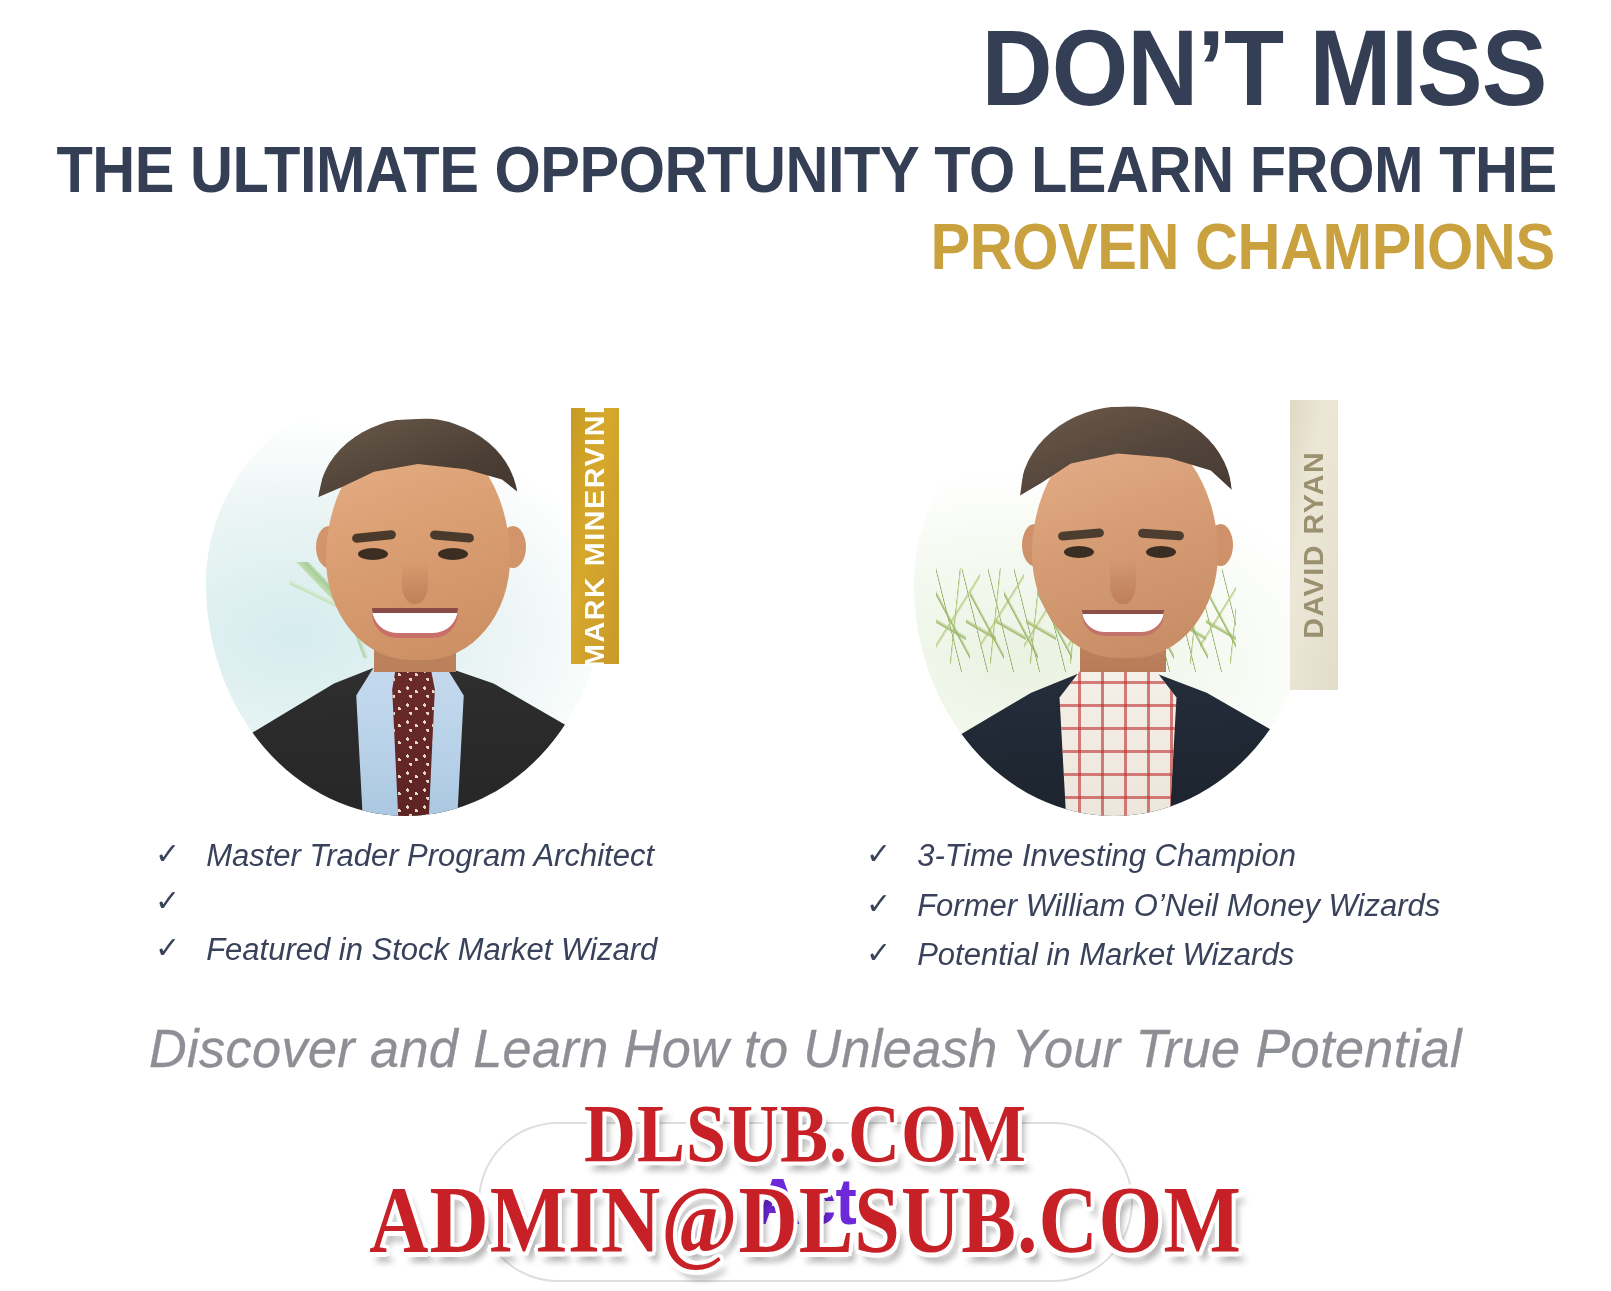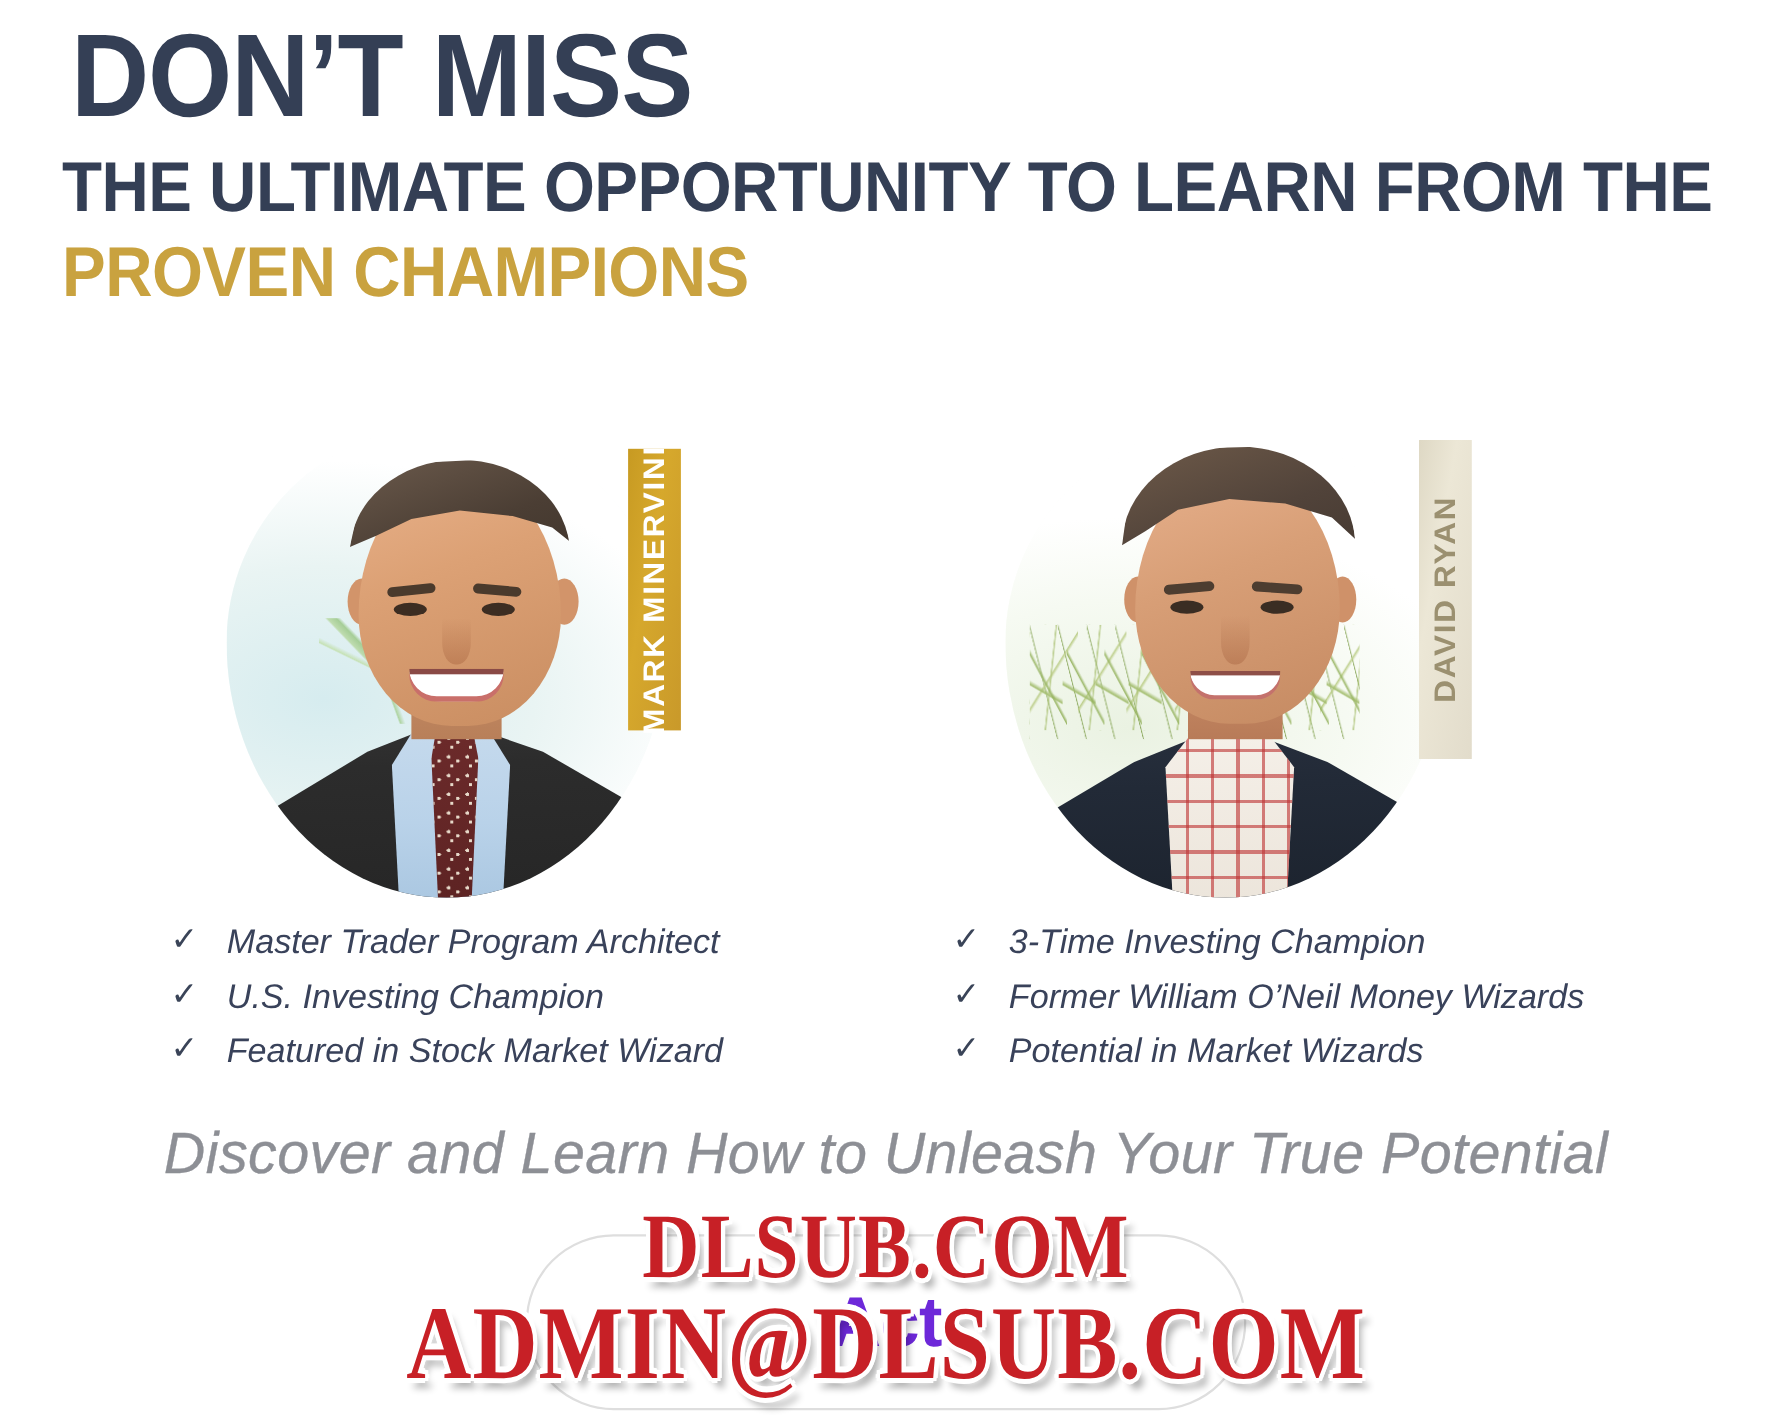--- a/index.html
+++ b/index.html
@@ -15,21 +15,21 @@
     position: relative;
     font-family: "Liberation Sans", sans-serif;
   }
 
   
   .headline-block {
     position: absolute;
     top: 0;
     left: 0;
     width: 1611px;
-    text-align: left;
+    text-align: right;
     padding-top: 14px;
   }
 
   .headline-1 {
     color: #343F55;
     font-family: "Liberation Sans", sans-serif;
     font-weight: bold;
     font-size: 107px;
     line-height: 1.02;
     letter-spacing: -1px;
@@ -520,21 +520,20 @@
 
 </div>
 
 <div class="bullets bullets-left">
   <div class="bullet-row">
     <span class="bullet-check">✓</span>
     <span class="bullet-text">Master Trader Program Architect</span>
   </div>
   <div class="bullet-row">
     <span class="bullet-check">✓</span>
-    <span class="bullet-text">U.S. Investing Champion</span>
   </div>
   <div class="bullet-row">
     <span class="bullet-check">✓</span>
     <span class="bullet-text">Featured in Stock Market Wizard</span>
   </div>
 </div>
 
 <div class="bullets bullets-right">
   <div class="bullet-row">
     <span class="bullet-check">✓</span>

